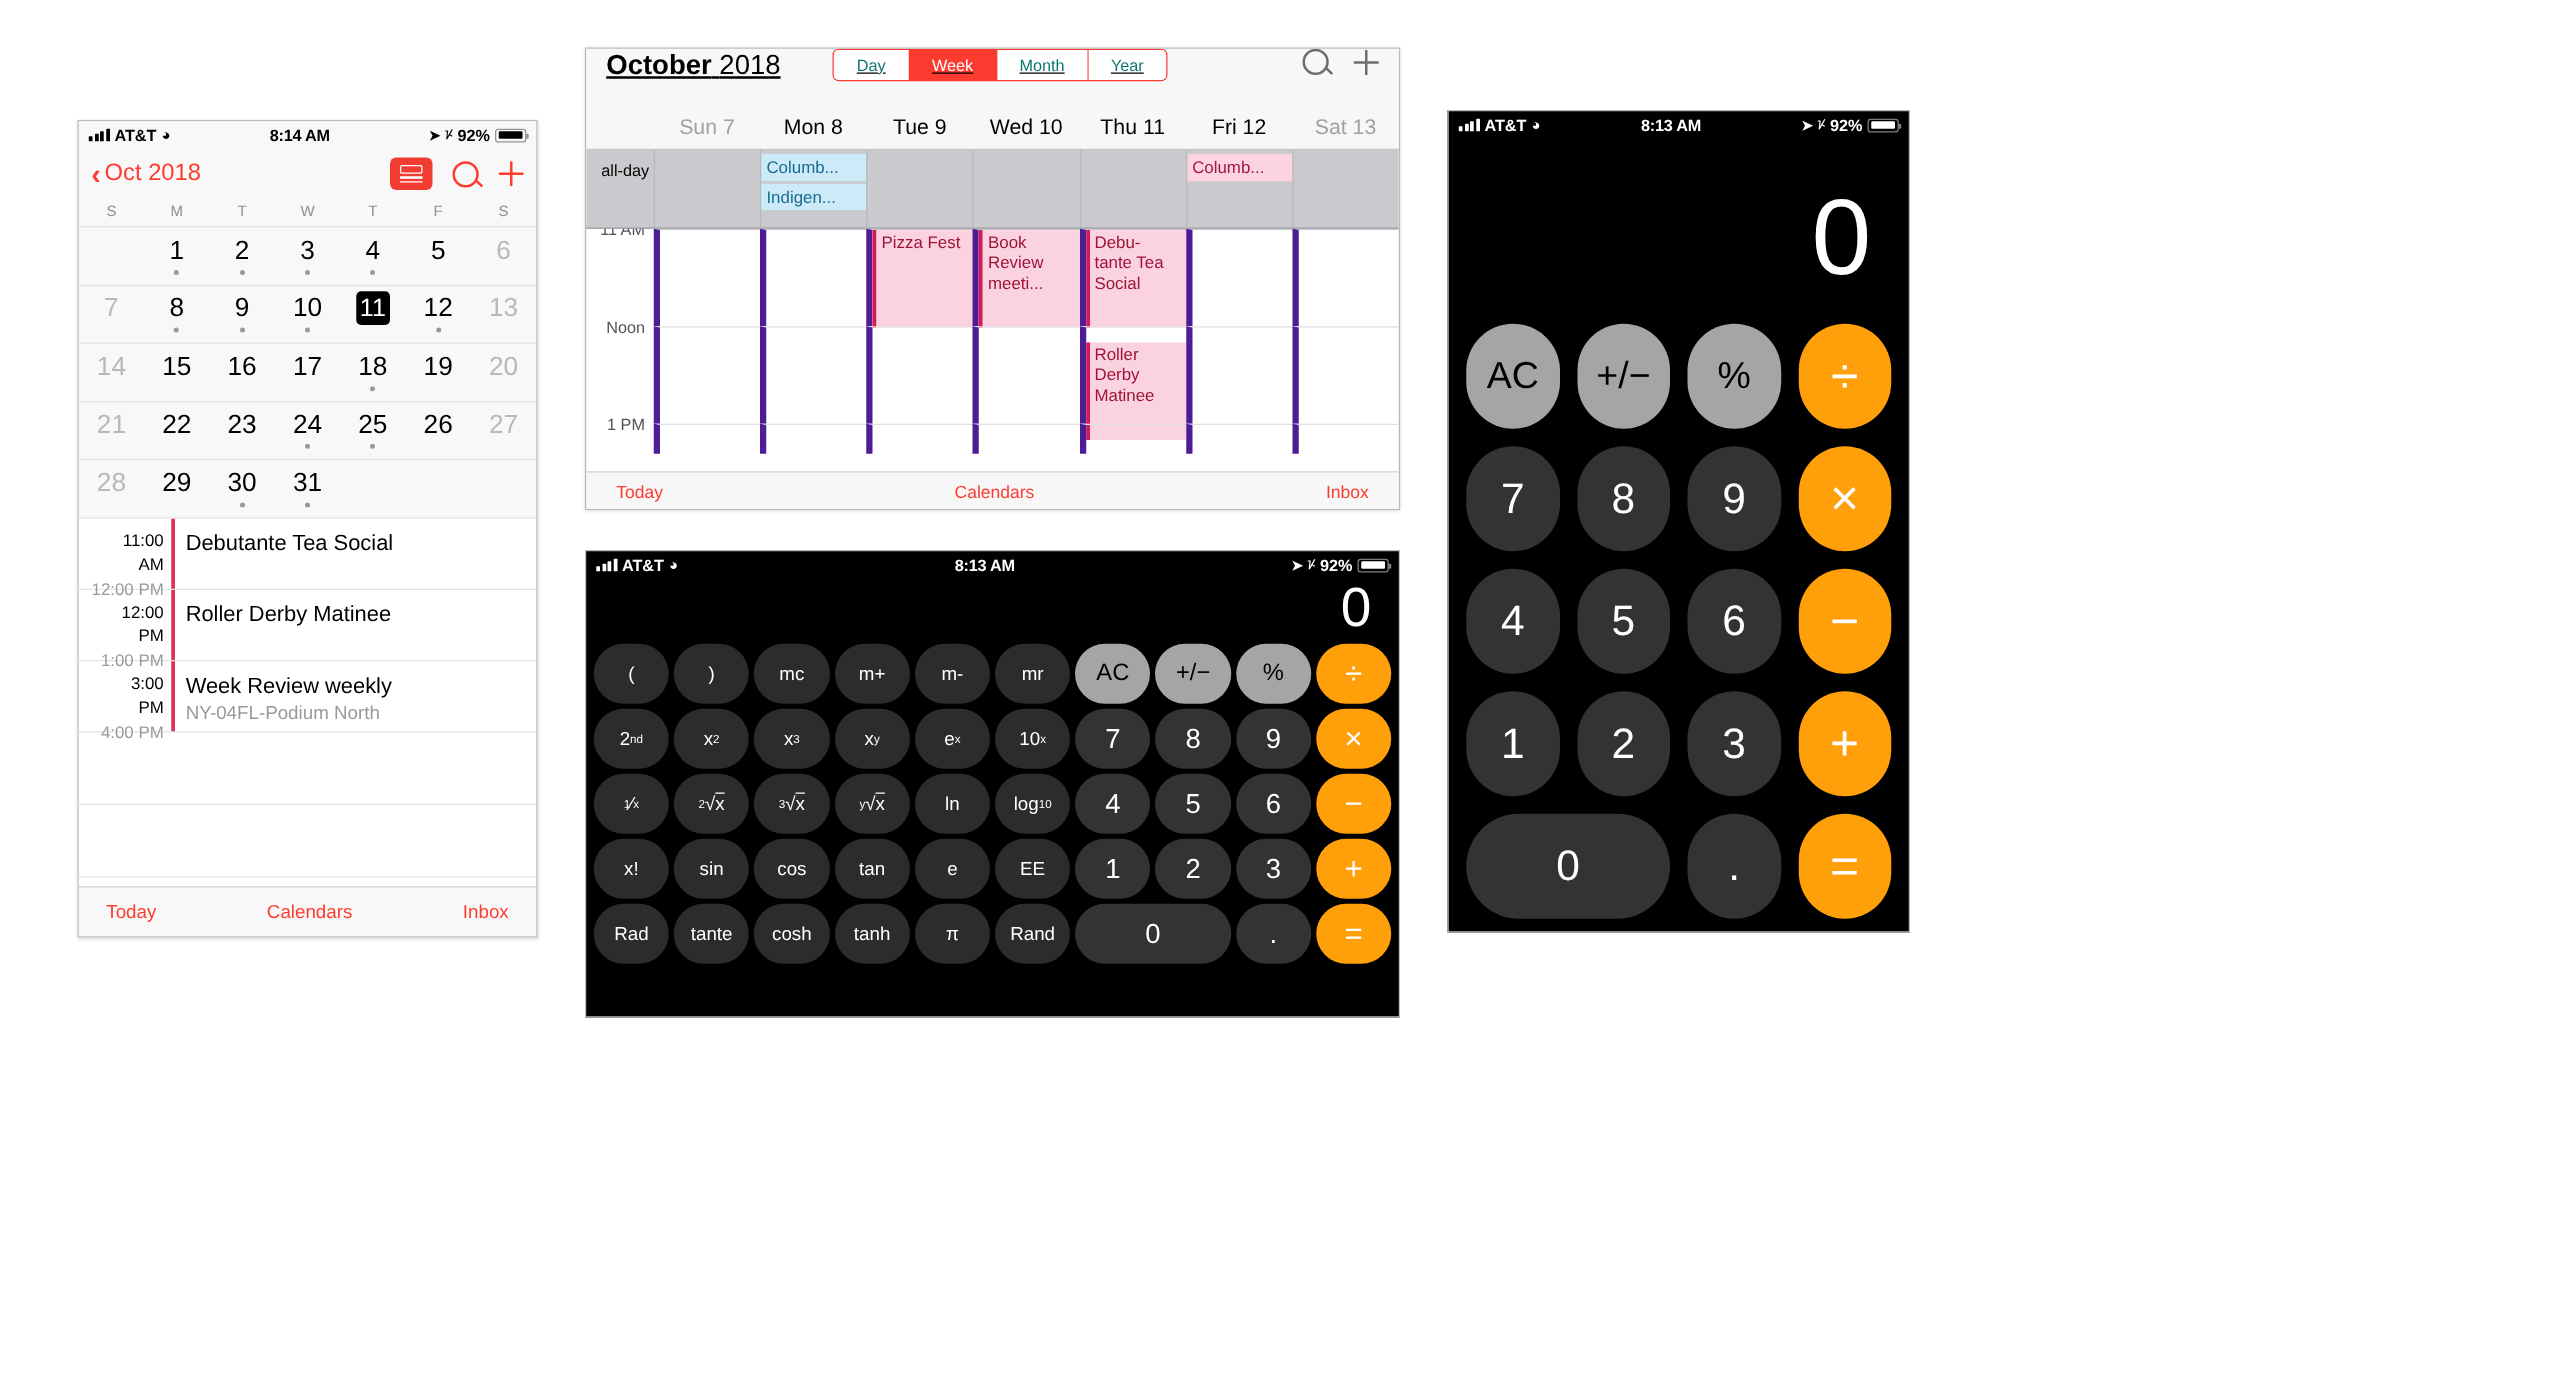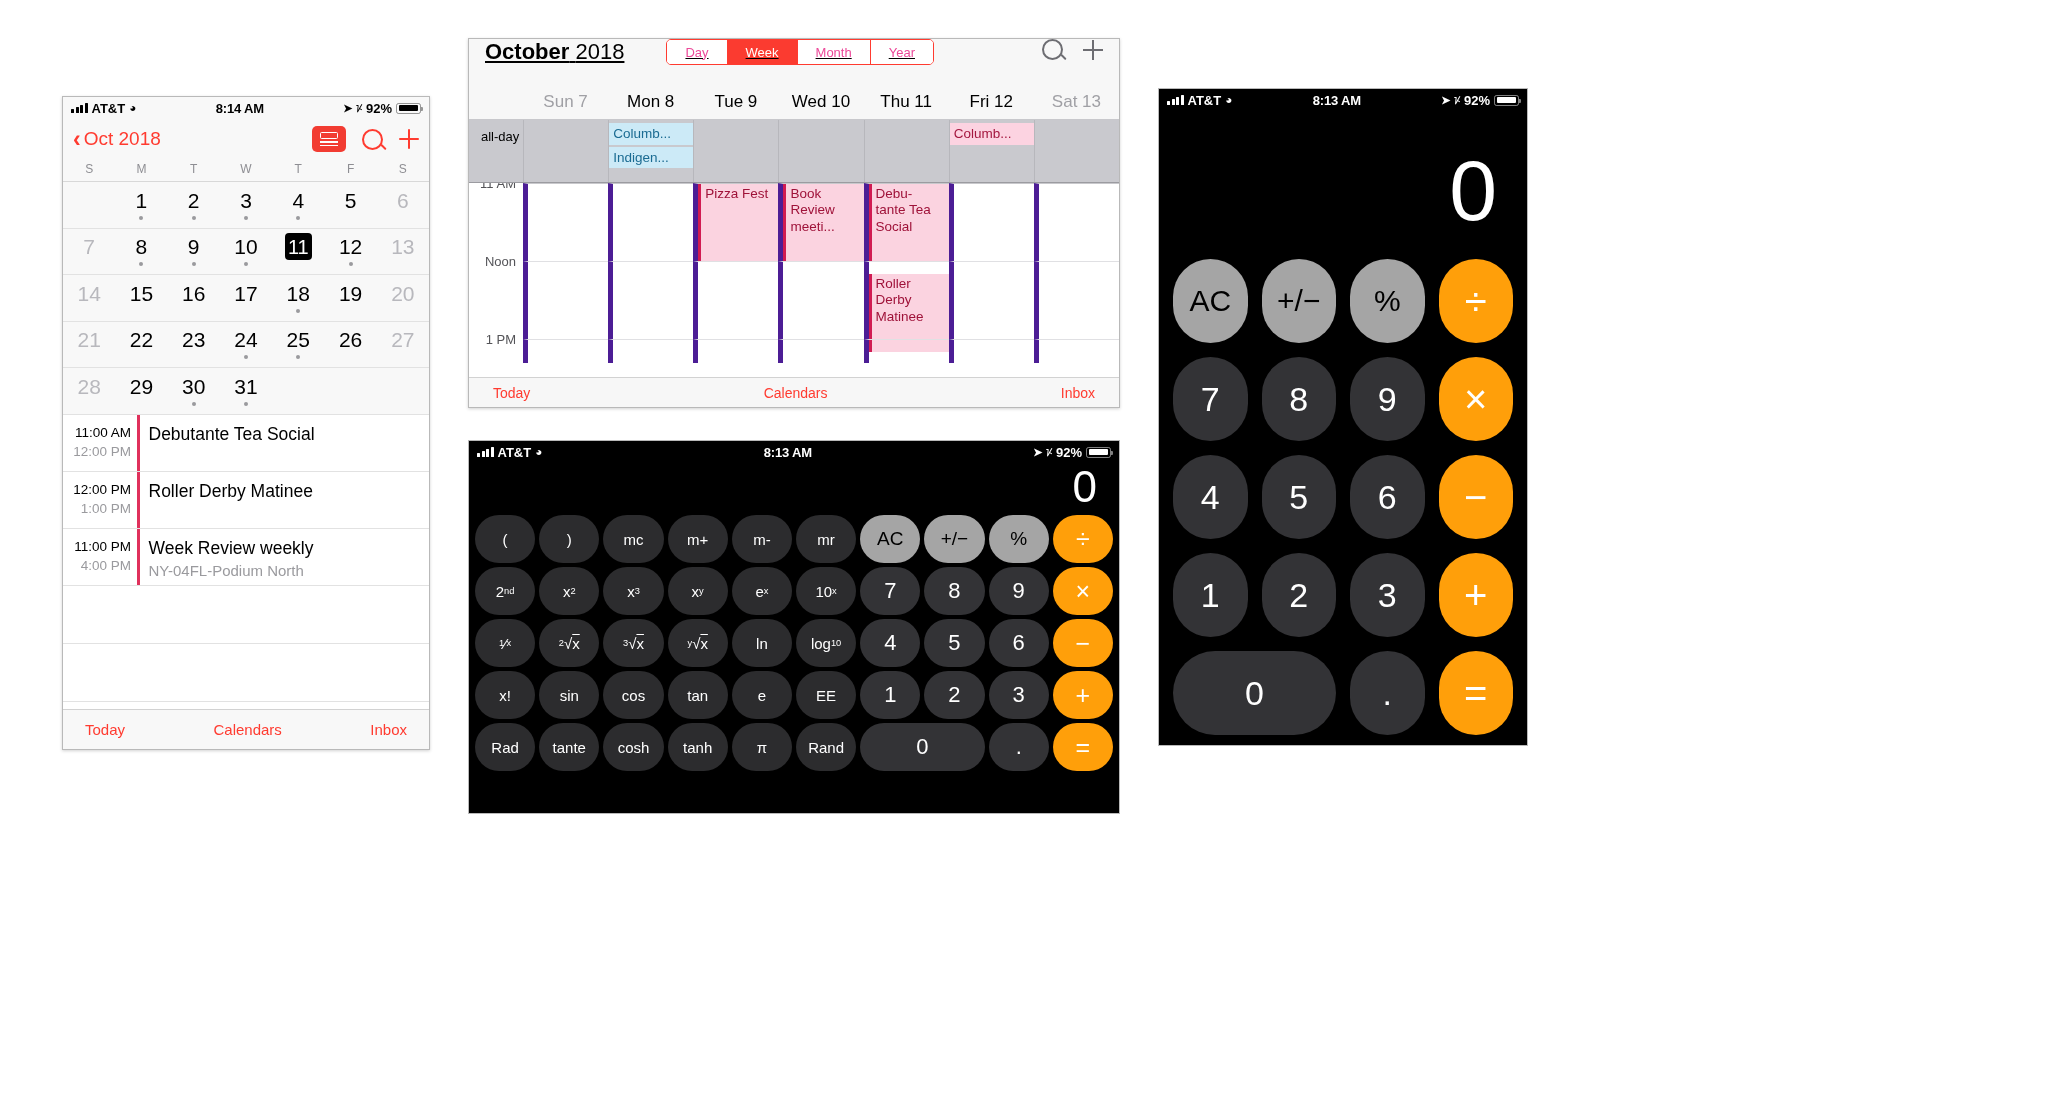--- a/index.html
+++ b/index.html
@@ -55,39 +55,39 @@
   .mcell{display:flex;flex-direction:column;align-items:center;justify-content:center;font-size:21px;color:#000;position:relative;}
   .mcell.dim{color:#b8b8bd;}
   .mcell .num{line-height:1;}
   .mcell .dot{width:4px;height:4px;border-radius:50%;background:#9a9a9e;margin-top:5px;}
   .mcell .dot.hide{background:transparent;}
   .mcell.today .num{background:#000;color:#fff;border-radius:4px;width:27px;height:27px;display:flex;align-items:center;justify-content:center;font-size:20px;}
 
   .evlist{background:#fff;}
   .evrow{display:flex;border-bottom:1px solid #e2e2e2;height:57px;box-sizing:border-box;}
   .evtimes{width:74px;text-align:right;padding:8px 6px 0 0;box-sizing:border-box;}
-  .evtimes .t1{font-size:13.5px;color:#000;line-height:1.45;}
+  .evtimes .t1{font-size:13.5px;color:#000;line-height:1.45;margin-left:24px;}
   .evtimes .t2{font-size:13.5px;color:#9a9a9e;line-height:1.45;}
   .evbar{width:2.5px;background:#e0315c;}
   .evbody{padding:7px 0 0 9px;}
   .evtitle{font-size:17.5px;color:#000;line-height:1.4;}
   .evloc{font-size:15px;color:#9a9a9e;line-height:1.4;}
   .evblank{height:57px;border-bottom:1px solid #e2e2e2;}
 
   .tabbar{position:absolute;left:0;right:0;bottom:0;height:40px;background:#f8f8f8;border-top:1px solid #d2d2d2;display:flex;align-items:center;justify-content:space-between;padding:0 22px;box-sizing:border-box;}
   .tabbar span{color:#ff3b30;font-size:15px;}
 
   
   #week{left:468px;top:38px;width:650px;height:368px;background:#fff;border:1px solid #b9b9b9;box-shadow:0 1px 3px rgba(0,0,0,.18);}
   .wk-head{height:46px;display:flex;align-items:flex-start;padding:0 16px;background:#f7f7f7;box-sizing:border-box;text-decoration:underline;}
   .wk-title{font-size:22px;color:#000;}
   .wk-title b{font-weight:bold;}
   .wk-title i{font-style:normal;font-weight:normal;}
   .segmented{display:flex;border:1px solid #ff3b30;border-radius:5px;overflow:hidden;margin-left:42px;height:24px;}
-  .seg{padding:0 18px;display:flex;align-items:center;font-size:13px;color:#ec4899;border-right:1px solid #ff3b30;background:#fff;}
+  .seg{padding:0 18px;display:flex;align-items:center;font-size:13px;color:#0f766e;border-right:1px solid #ff3b30;background:#fff;}
   .seg:last-child{border-right:none;}
   .seg.on{background:#fb3b30;color:#fff;}
   .wk-icons{margin-left:auto;display:flex;align-items:center;gap:20px;}
   .mag-gray{width:17px;height:17px;border:2px solid #6d6d72;border-radius:50%;position:relative;}
   .mag-gray::after{content:"";position:absolute;width:7px;height:2px;background:#6d6d72;transform:rotate(45deg);right:-6px;bottom:0;border-radius:1px;}
   .plus-gray{position:relative;width:20px;height:20px;}
   .plus-gray::before,.plus-gray::after{content:"";position:absolute;background:#6d6d72;}
   .plus-gray::before{left:0;top:9px;width:20px;height:2px;}
   .plus-gray::after{top:0;left:9px;height:20px;width:2px;}
 
@@ -362,21 +362,21 @@
           <div class="t2">1:00 PM</div>
         </div>
         <div class="evbar"></div>
         <div class="evbody">
           <div class="evtitle">Roller Derby Matinee</div>
           <div class="evloc"></div>
         </div>
       </div>
       <div class="evrow">
         <div class="evtimes">
-          <div class="t1">11:00 PM</div>
+          <div class="t1">3:00 PM</div>
           <div class="t2">4:00 PM</div>
         </div>
         <div class="evbar"></div>
         <div class="evbody">
           <div class="evtitle">Week Review weekly</div>
           <div class="evloc">NY-04FL-Podium North</div>
         </div>
       </div>
       <div class="evblank"></div>
       <div class="evblank"></div>

